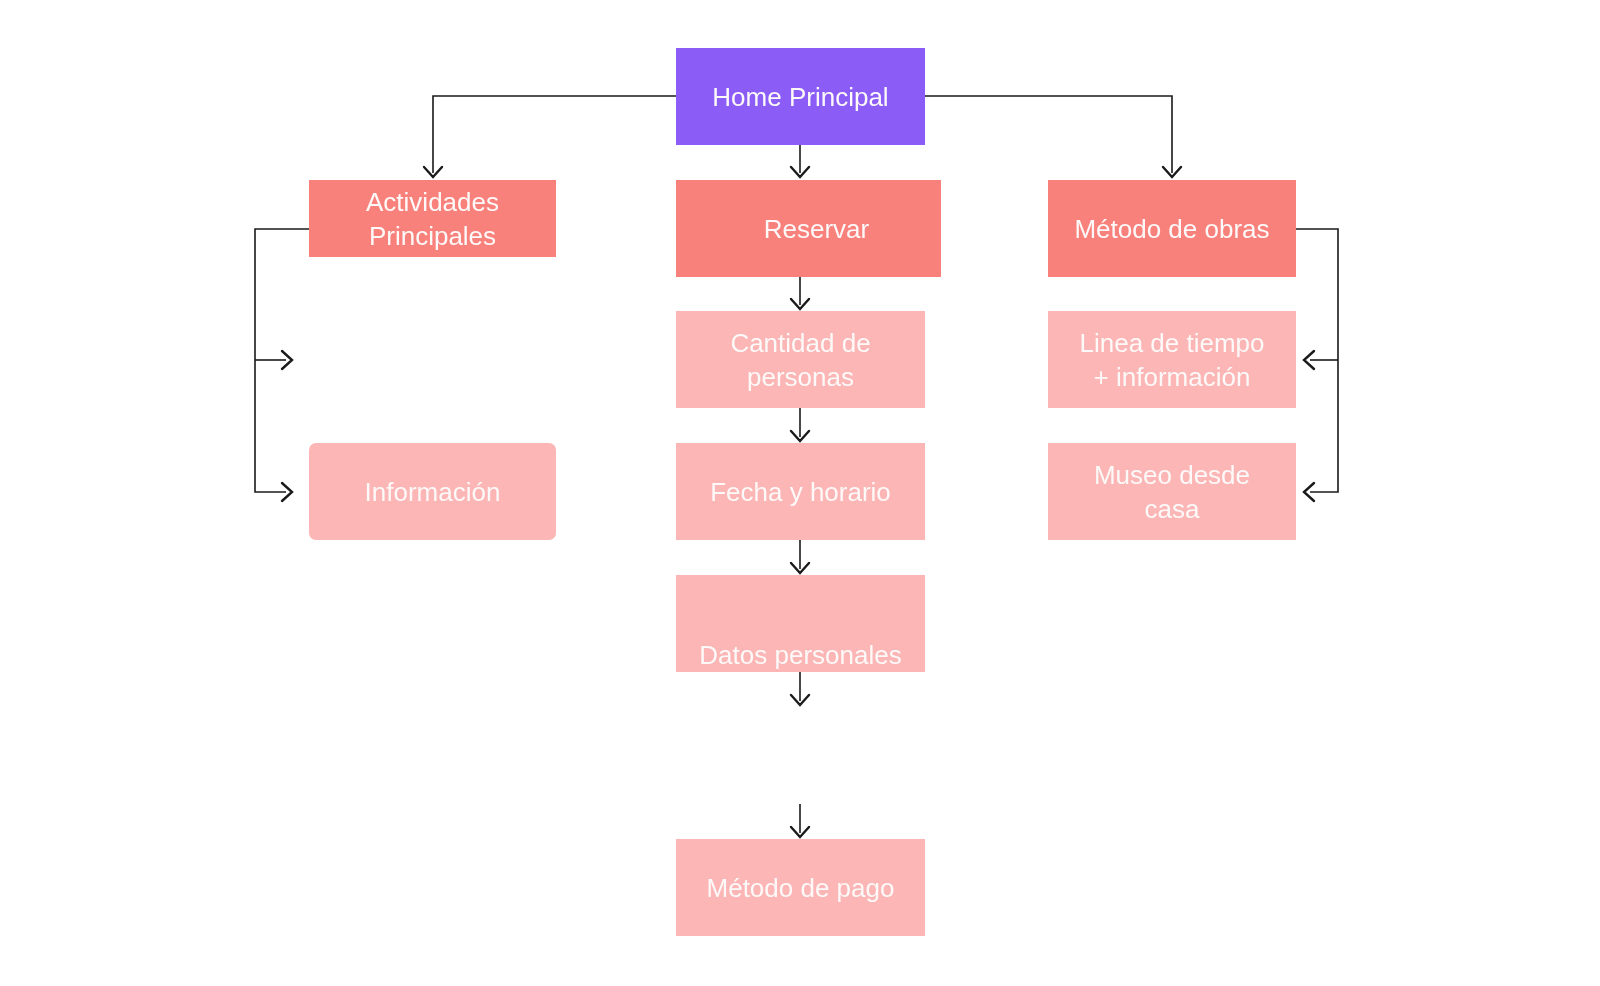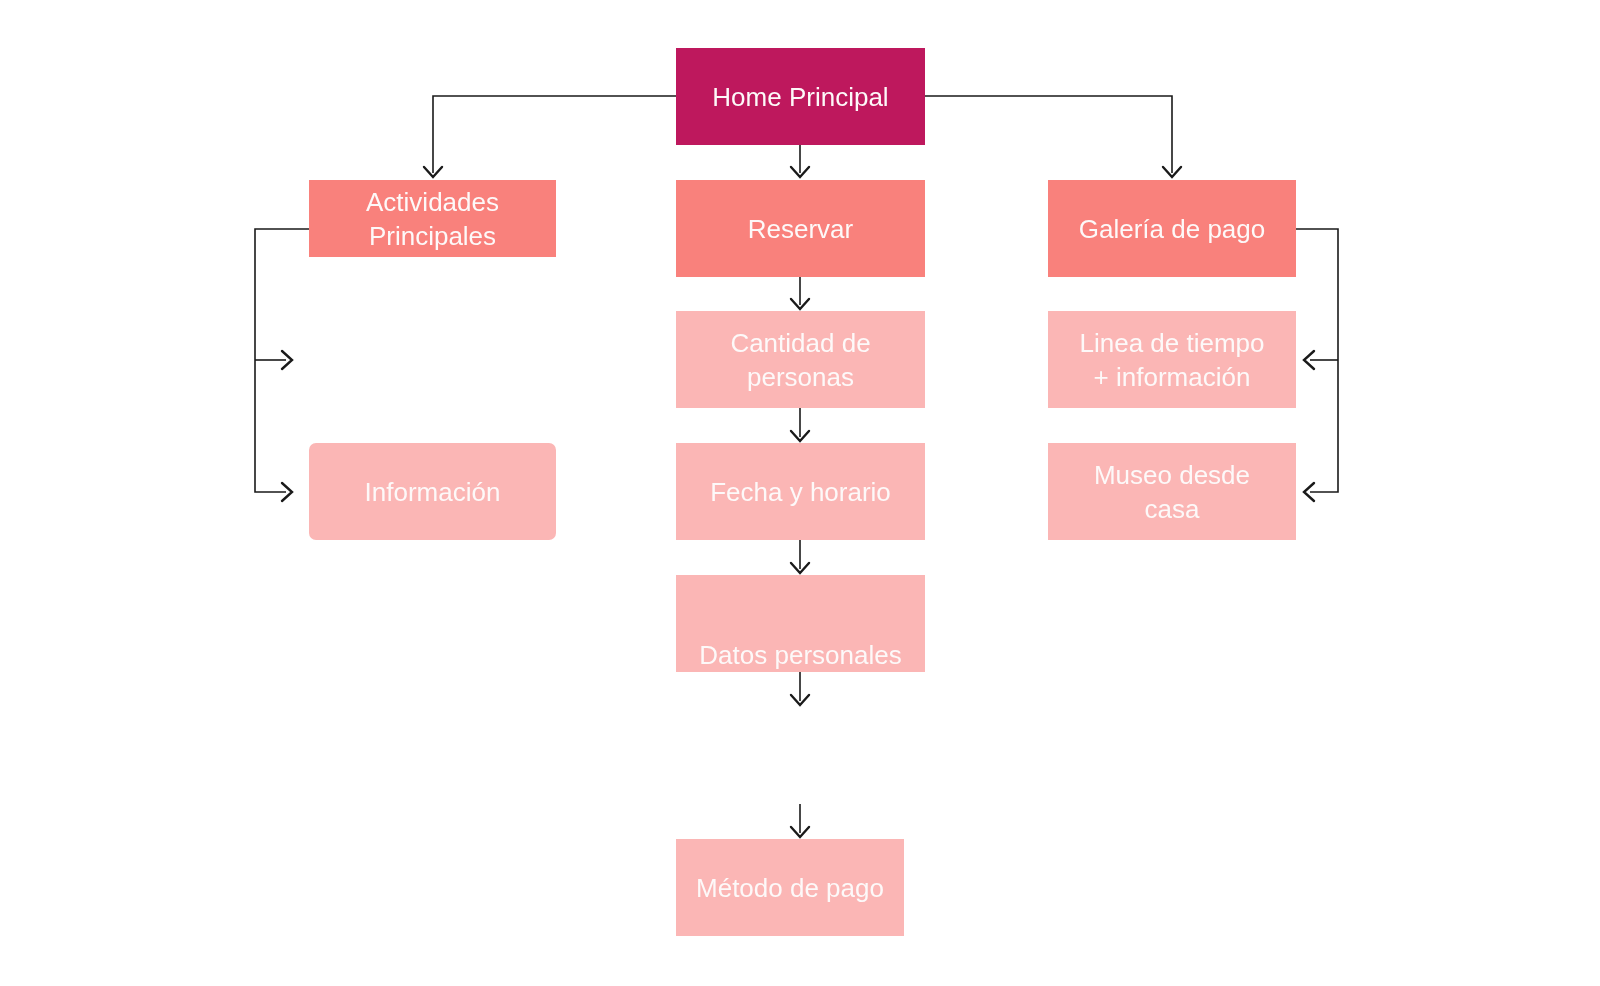--- a/index.html
+++ b/index.html
@@ -43,36 +43,36 @@
     justify-content: center;
     text-align: center;
     color: #fdf9f9;
     font-size: 26px;
     line-height: 34px;
     font-weight: 400;
   }
   .node span {
     white-space: pre-line;
   }
-  .lvl-root   { background: #be185d; }
+  .lvl-root   { background: #8b5cf6; }
   .lvl-branch { background: #f9817c; }
   .lvl-leaf   { background: #fbb6b5; }
 
   
   .n-home         { left: 676px;  top: 48px;  width: 249px; height: 97px; }
   .n-actividades  { left: 309px;  top: 180px; width: 247px; height: 77px; }
-  .n-reservar     { left: 676px;  top: 180px; width: 249px; height: 97px; }
+  .n-reservar     { left: 676px;  top: 180px; width: 249px; height: 97px; padding-left: 16px; }
   .n-galeria      { left: 1048px; top: 180px; width: 248px; height: 97px; }
   .n-recorridos   { left: 309px;  top: 311px; width: 247px; height: 97px; }
   .n-informacion  { left: 309px;  top: 443px; width: 247px; height: 97px; border-radius: 7px; }
   .n-cantidad     { left: 676px;  top: 311px; width: 249px; height: 97px; }
   .n-fecha        { left: 676px;  top: 443px; width: 249px; height: 97px; }
   .n-datos        { left: 676px;  top: 575px; width: 249px; height: 97px; align-items: flex-end; }
   .n-preferencias { left: 676px;  top: 707px; width: 249px; height: 97px; }
-  .n-metodo       { left: 676px;  top: 839px; width: 228px; height: 97px; }
+  .n-metodo       { left: 676px;  top: 839px; width: 249px; height: 97px; }
   .n-linea        { left: 1048px; top: 311px; width: 248px; height: 97px; }
   .n-museo        { left: 1048px; top: 443px; width: 248px; height: 97px; }
 </style>
 </head>
 <body>
 
 <div class="canvas">
 
   <svg class="edges" viewBox="0 0 1600 986" xmlns="http://www.w3.org/2000/svg">
 
@@ -114,21 +114,21 @@
   <div class="node lvl-branch n-actividades">
     <span>Actividades
 Principales</span>
   </div>
 
   <div class="node lvl-branch n-reservar">
     <span>Reservar</span>
   </div>
 
   <div class="node lvl-branch n-galeria">
-    <span>Galería de pago</span>
+    <span>Método de obras</span>
   </div>
 
 
   <div class="node lvl-leaf n-informacion">
     <span>Información</span>
   </div>
 
   <div class="node lvl-leaf n-fecha">
     <span>Fecha y horario</span>
   </div>

